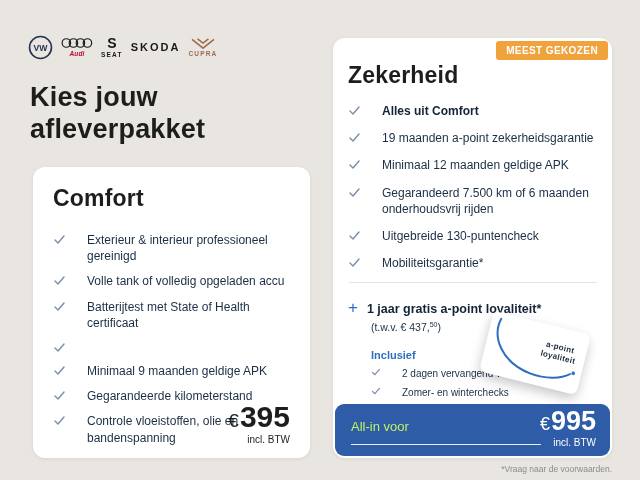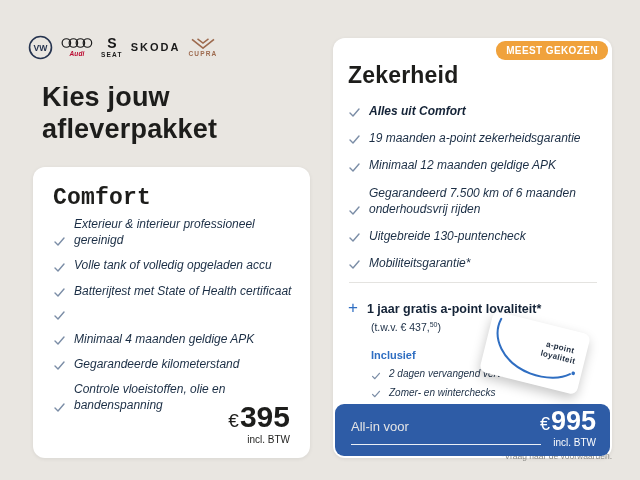--- a/index.html
+++ b/index.html
@@ -20,58 +20,57 @@
   .brand-sub.audi { color:#bb0a30; letter-spacing:0.2px; font-style:italic; font-weight:600; }
   .brand-sub.cupra { color:#9d6a4e; }
   .seat-s { font-size:14px; font-weight:800; color:#151515; line-height:1; }
   .skoda-word { font-size:11px; font-weight:800; letter-spacing:2px; color:#1a1a1a; }
 
   
   .page-title {
     position:absolute; left:30px; top:82px;
     font-size:27px; line-height:1.18; font-weight:600; color:#1d1d1b;
     letter-spacing:0.2px;
-    margin-left:12px;
   }
 
   
   .card {
     position:absolute; background:#ffffff; border-radius:12px;
     box-shadow:0 1px 4px rgba(0,0,0,0.07);
   }
   .comfort-card { left:33px; top:167px; width:277px; height:291px; padding:18px 14px 14px 20px; }
   .zekerheid-card { left:333px; top:38px; width:279px; height:420px; padding:16px 12px 14px 15px; }
 
   .card-title { font-size:23px; font-weight:700; color:#1d1d1b; letter-spacing:0.2px; }
-  .comfort-card .card-title { margin-bottom:5px;font-family:Liberation Mono, monospace; }
+  .comfort-card .card-title { margin-bottom:20px; }
   .zekerheid-card .card-title { margin-bottom:14px; margin-top:8px; }
 
   
   .check-row {
-    display:flex; align-items:flex-end; gap:8px;
-    font-size:12px; line-height:1.35; color:#1b2e45; font-weight:500;font-style:italic;
+    display:flex; align-items:flex-start; gap:21px;
+    font-size:12px; line-height:1.35; color:#1b2e45; font-weight:500;
   }
   .comfort-card .check-row { margin-bottom:9px; padding-right:4px; }
   .zekerheid-card .check-row { margin-bottom:11px; padding-right:6px; }
   .check-row.bold .check-text { font-weight:700; color:#142337; }
   .check-icon { flex:none; width:13px; height:13px; margin-top:1px; }
   .check-icon svg { display:block; }
 
   
   .price-block { position:absolute; right:20px; bottom:13px; text-align:right; }
   .price-big { font-size:30px; font-weight:700; color:#1d1d1b; line-height:1; }
   .price-big .euro { font-size:19px; font-weight:500; margin-right:1px; }
   .price-note { font-size:10px; font-weight:500; color:#1d1d1b; margin-top:2px; }
 
   
   .badge {
     position:absolute; top:3px; right:4px;
     background:#f0a23c; color:#ffffff;
     font-size:10px; font-weight:700; letter-spacing:0.4px;
-    padding:4px 10px 4px; border-radius:9px;
+    padding:4px 10px 4px; border-radius:3px;
   }
 
   
   .divider { height:1px; background:#e4e3e0; margin:2px 3px 16px 1px; }
   .bonus-row { display:flex; align-items:baseline; gap:9px; margin-bottom:14px; }
   .plus-sign { color:#2f6ec2; font-size:17px; font-weight:500; line-height:1; flex:none; }
   .bonus-label { font-size:12.5px; font-weight:700; color:#142337; }
   .bonus-value { font-size:10.5px; font-weight:500; color:#1b2e45; margin-left:4px; white-space:nowrap; }
   .bonus-value sup { font-size:7px; }
 
@@ -92,29 +91,29 @@
   .loyalty-text {
     position:absolute; right:9px; top:15px; text-align:center;
     font-size:8px; font-weight:700; color:#1d2b3e; line-height:1.25; letter-spacing:0.3px;
   }
 
   
   .footer-bar {
     position:absolute; left:2px; right:2px; bottom:2px; height:52px;
     background:#2e5ca6; border-radius:9px; z-index:2;
   }
-  .footer-label { position:absolute; left:16px; top:15px; font-size:13px; font-weight:500; color:#e5e5e5; }
+  .footer-label { position:absolute; left:16px; top:15px; font-size:13px; font-weight:500; color:#bef264; }
   .footer-line { position:absolute; left:16px; bottom:11px; width:190px; height:1px; background:rgba(255,255,255,0.9); }
   .footer-price { position:absolute; right:14px; top:4px; font-size:27px; font-weight:700; color:#ffffff; line-height:1; }
   .footer-price .euro { font-size:18px; font-weight:400; margin-right:1px; }
   .footer-note { position:absolute; right:14px; top:33px; font-size:10px; font-weight:500; color:#ffffff; }
 
   
   .footnote {
-    position:absolute; right:28px; top:451px;
+    position:absolute; right:28px; top:464px;
     font-size:8.5px; color:#8b8b86; font-weight:500;
   }
 </style>
 </head>
 <body>
 
 <div class="stage">
 
   <div class="brand-row">
     <div class="brand">
@@ -191,21 +190,21 @@
             </svg>
           </span>
         </div>
 
         <div class="check-row">
           <span class="check-icon">
             <svg width="13" height="13" viewBox="0 0 13 13">
               <path d="M2 7 L5 10 L11 3" fill="none" stroke="#7b8da6" stroke-width="1.4" stroke-linecap="round" stroke-linejoin="round"></path>
             </svg>
           </span>
-          <span class="check-text">Minimaal 4 maanden geldige APK</span>
+          <span class="check-text">Minimaal 9 maanden geldige APK</span>
         </div>
 
         <div class="check-row">
           <span class="check-icon">
             <svg width="13" height="13" viewBox="0 0 13 13">
               <path d="M2 7 L5 10 L11 3" fill="none" stroke="#7b8da6" stroke-width="1.4" stroke-linecap="round" stroke-linejoin="round"></path>
             </svg>
           </span>
           <span class="check-text">Gegarandeerde kilometerstand</span>
         </div>

